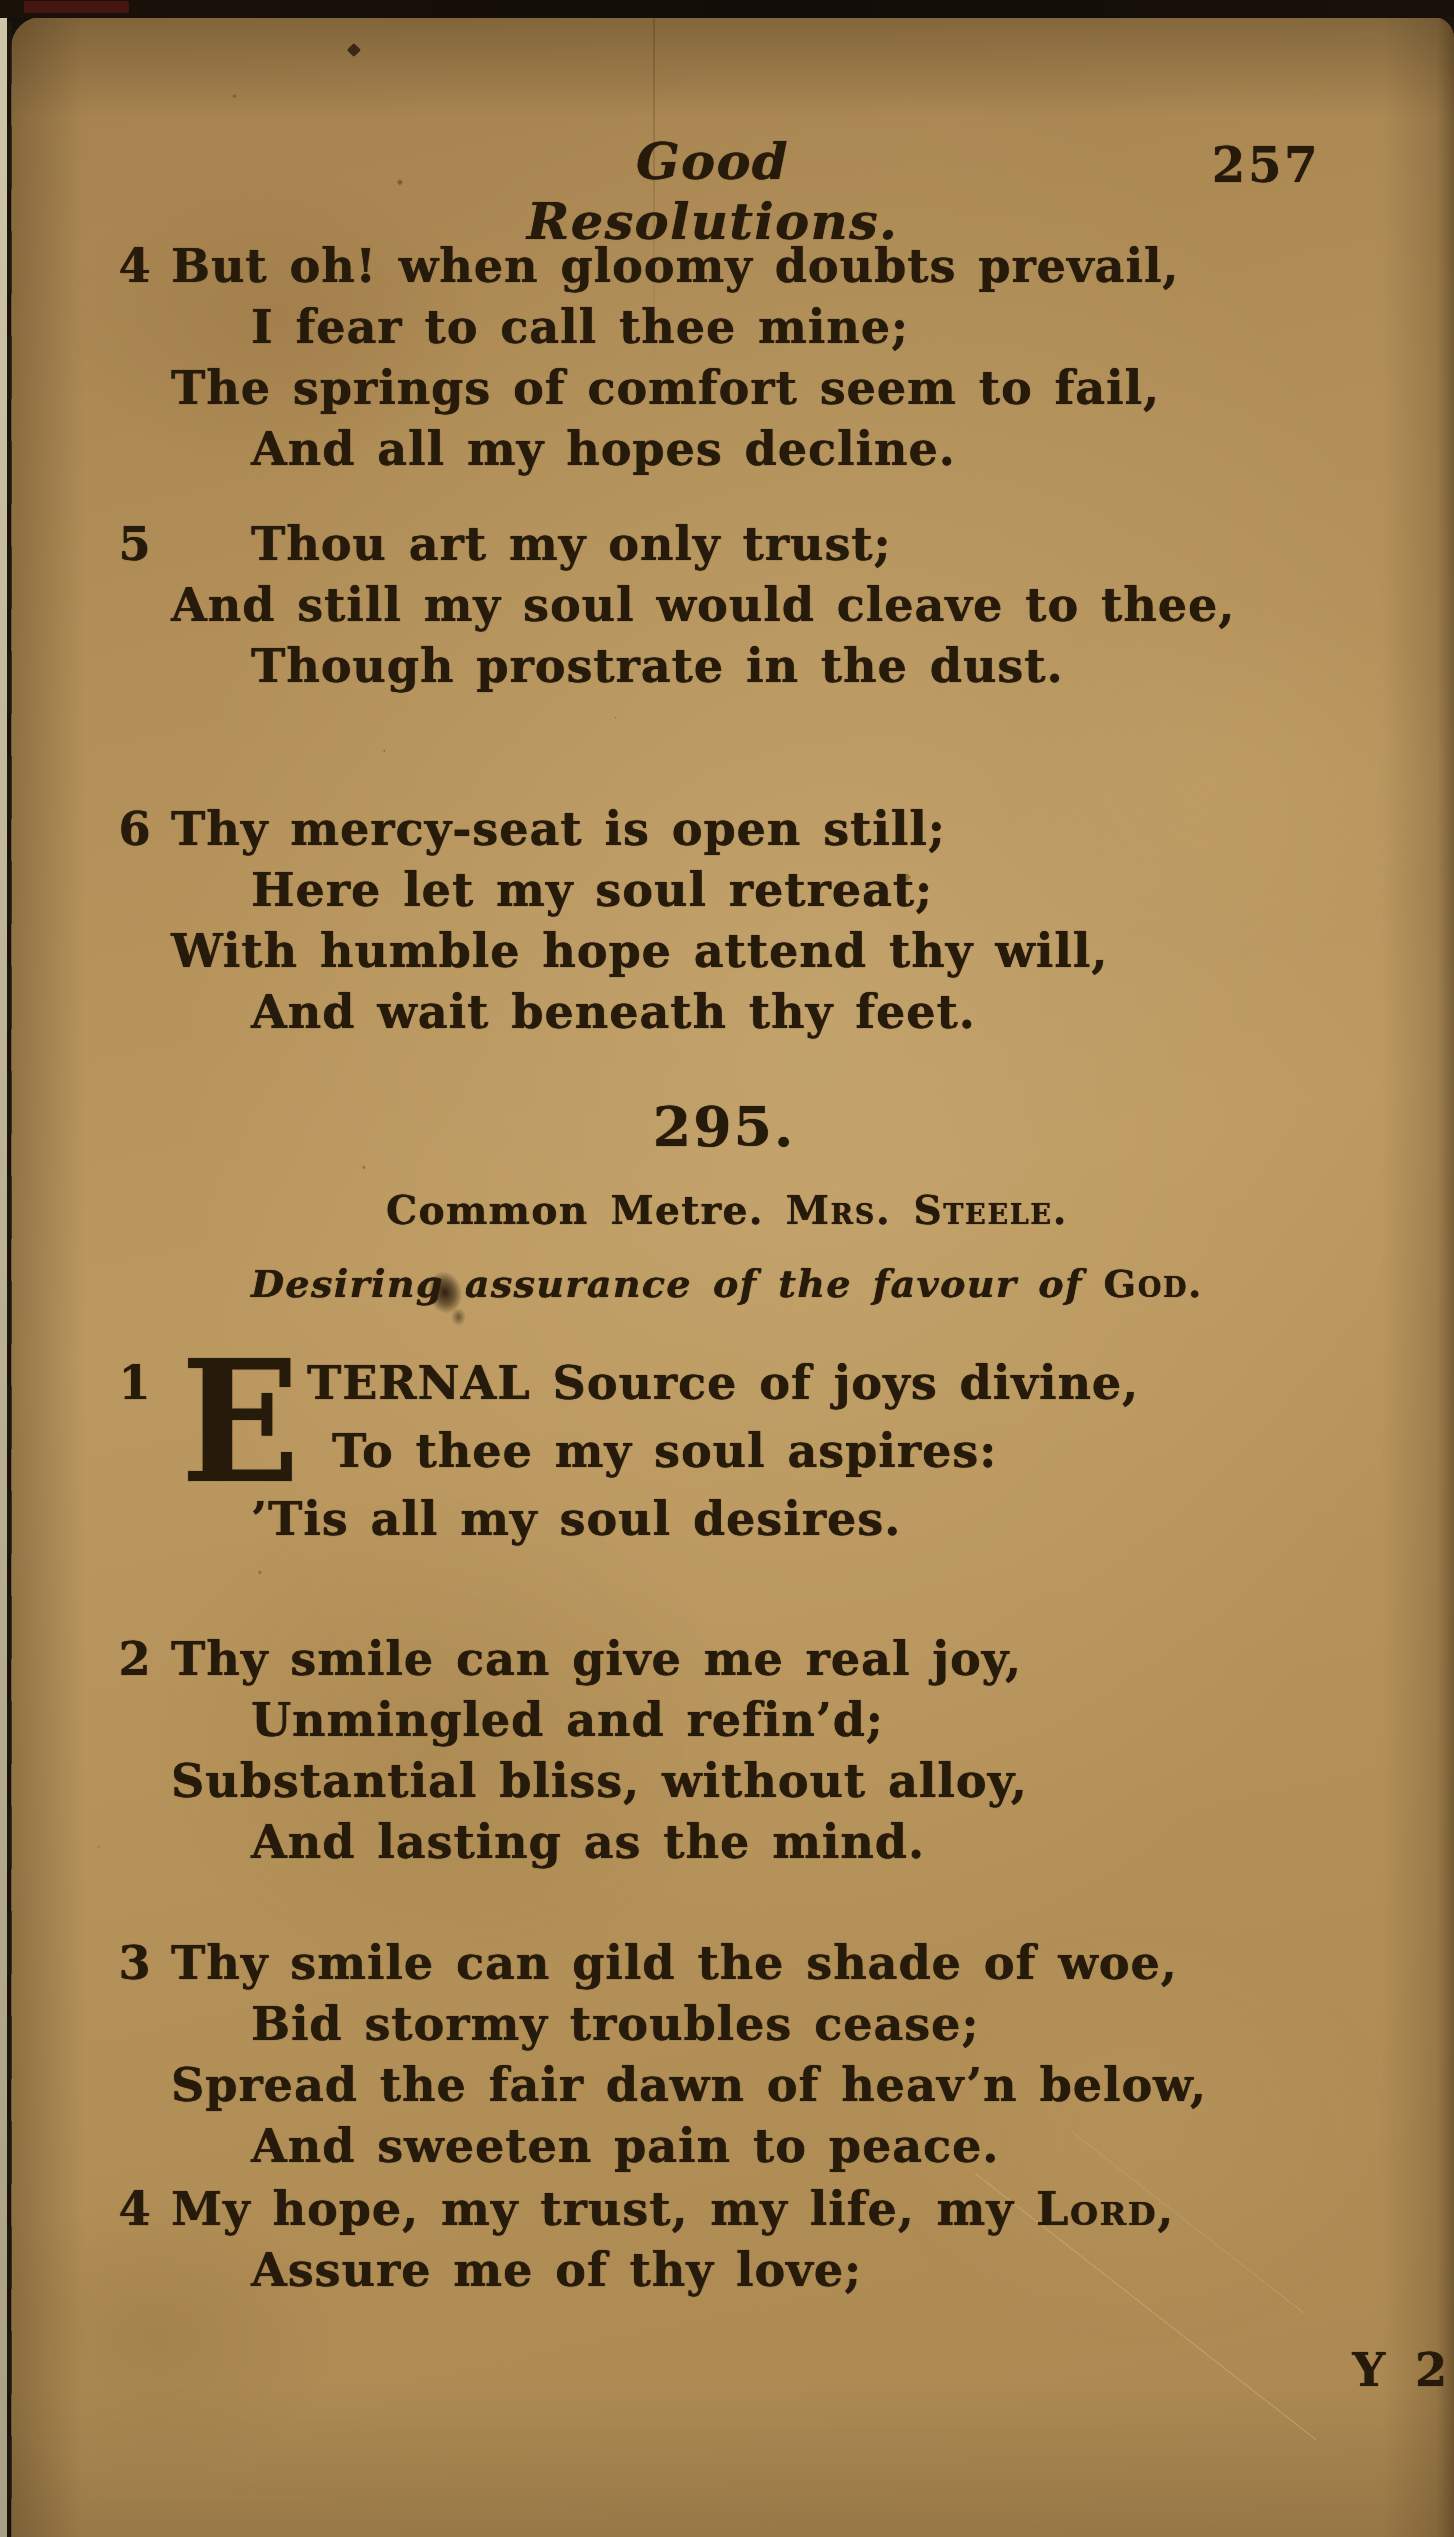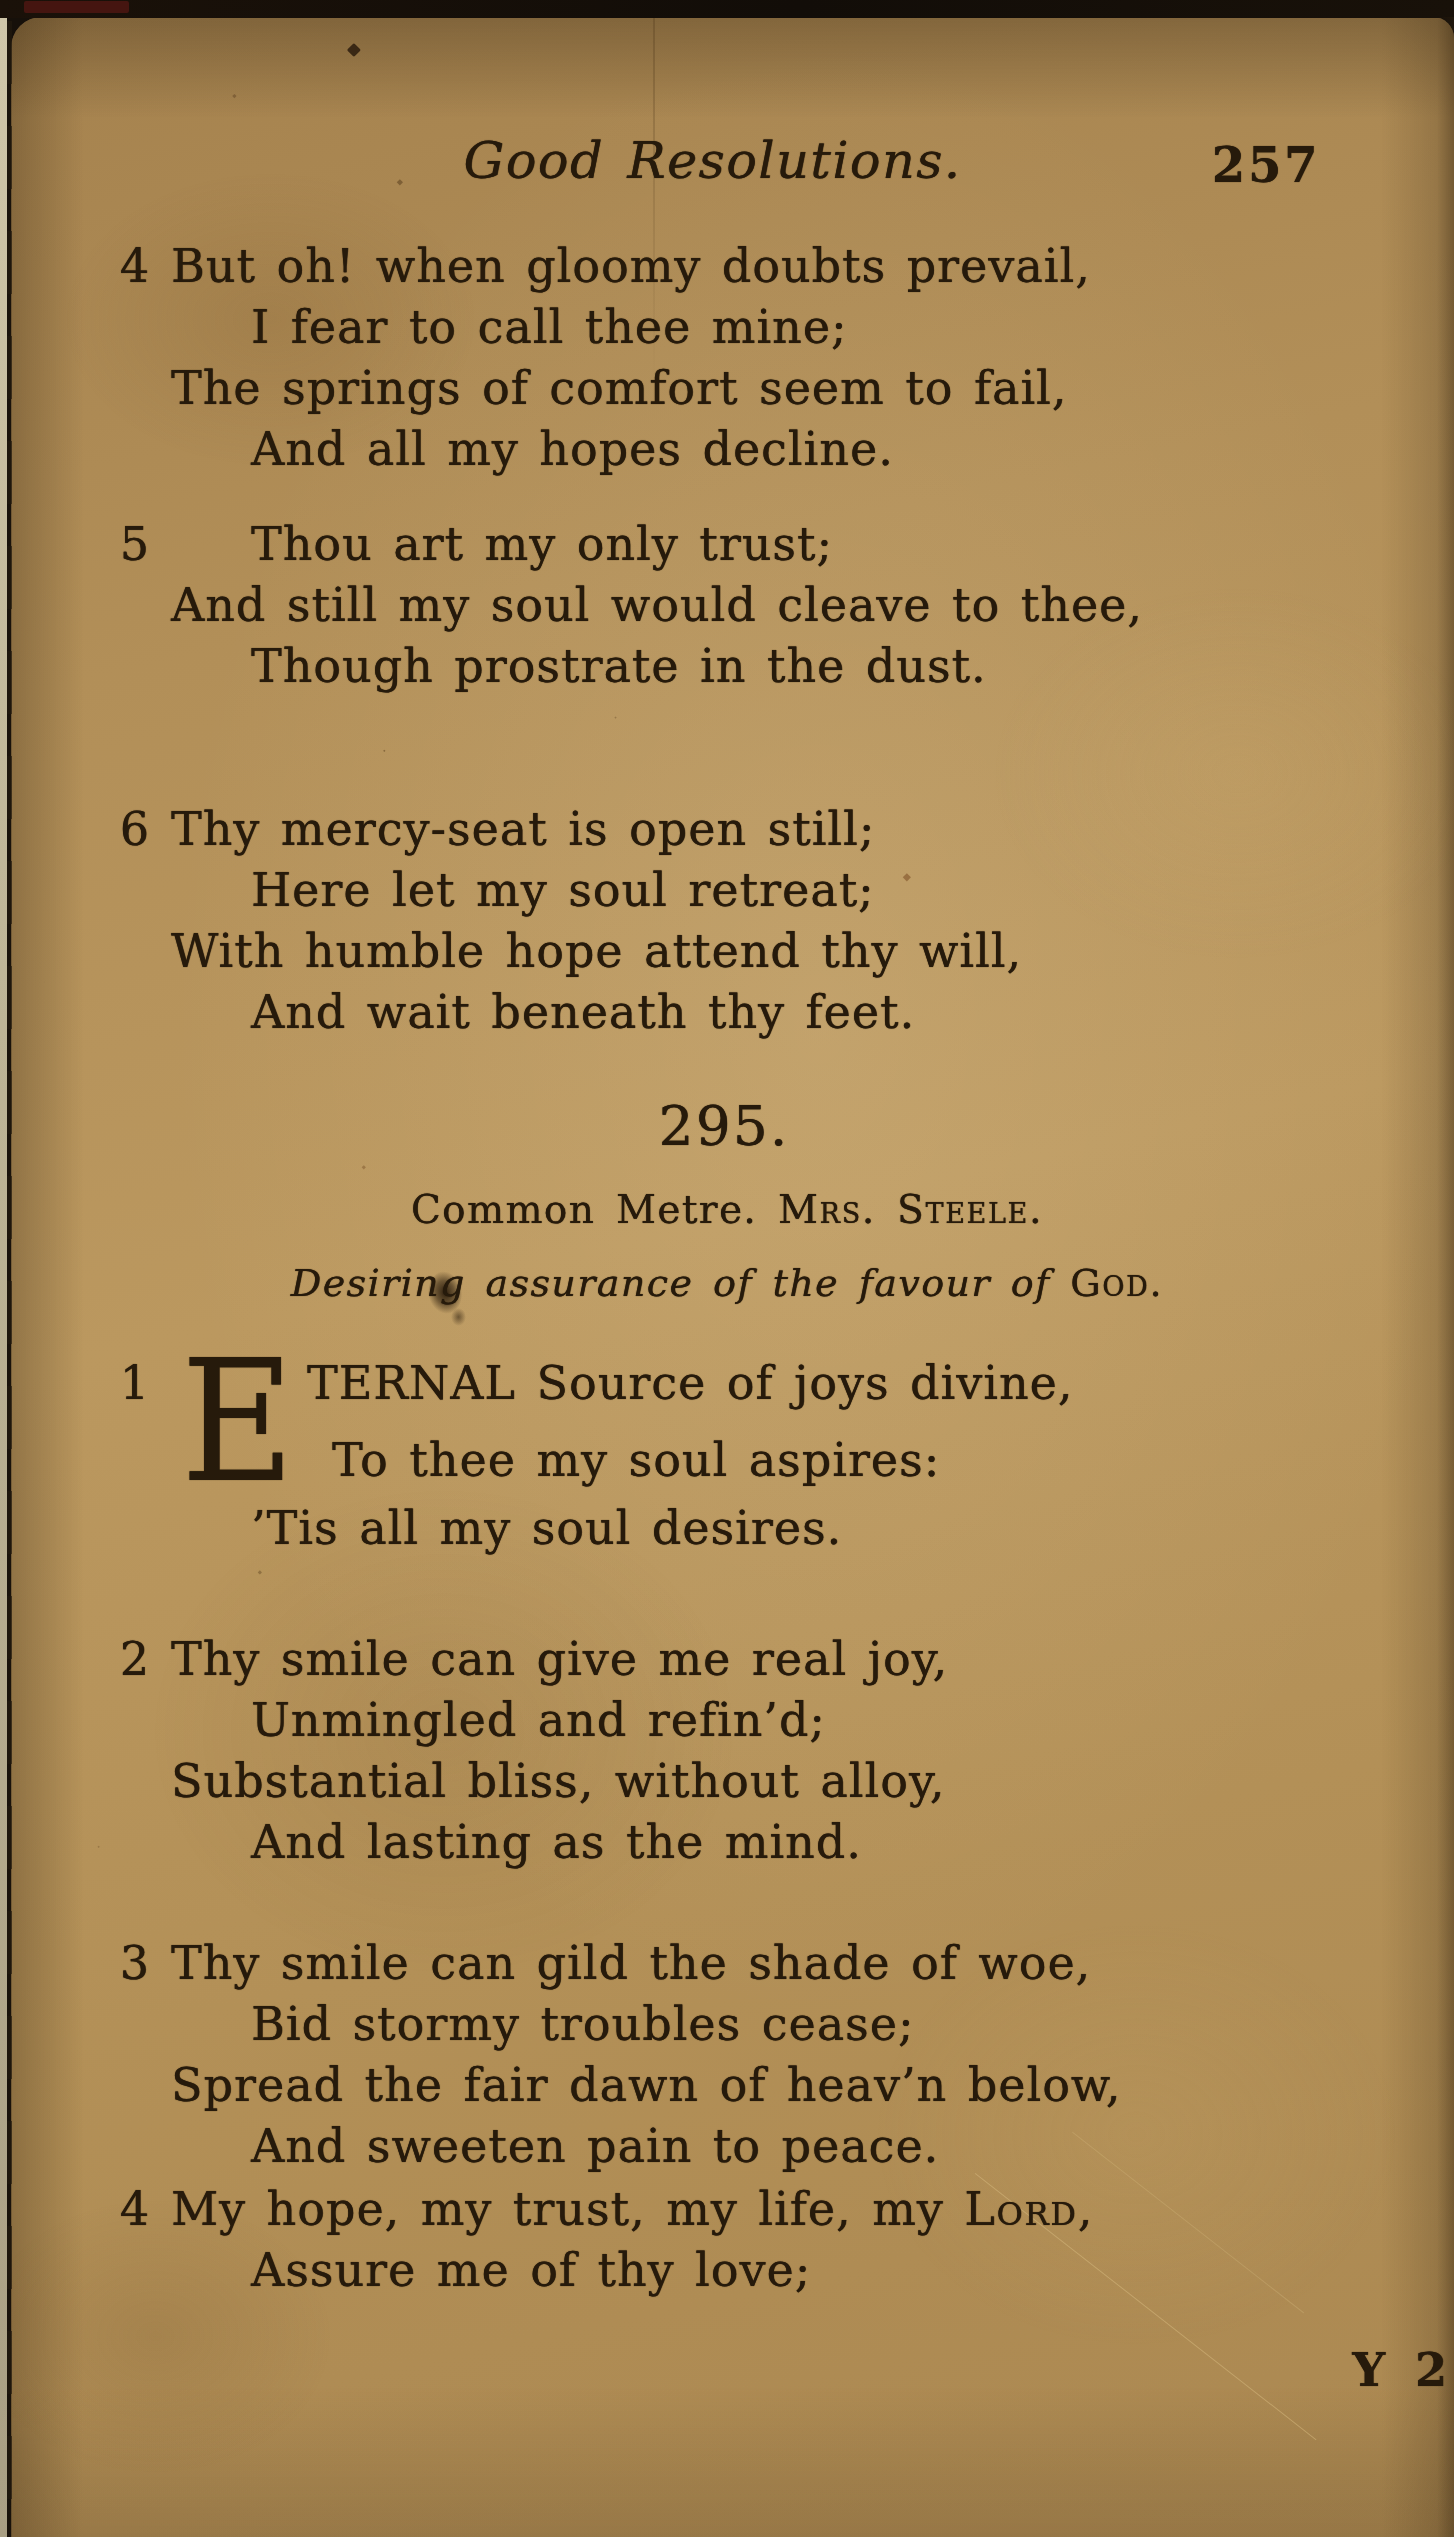--- a/index.html
+++ b/index.html
@@ -71,21 +71,21 @@
     background:radial-gradient(closest-side, rgba(40,26,11,0.55), rgba(40,26,11,0) 100%); border-radius:50%; }
   .scratch { position:absolute; width:433px; height:1.4px; background:rgba(214,184,126,0.55);
     transform:rotate(38deg); border-radius:1.4px; }
   .scratch.s1 { left:929px; top:2306px; }
   .scratch.s2 { left:1041px; top:2222px; width:294px; opacity:.6; }
   .crease { position:absolute; left:653px; top:18px; width:2.1px; height:363px;
     background:linear-gradient(180deg, rgba(86,62,30,0.35), rgba(86,62,30,0)); }
 
   
   #content { position:absolute; inset:0; color:#261a0b; }
-  #content .ink { text-shadow:0 0 1px rgba(38,25,10,0.9), 0.4px 0.4px 0 rgba(38,25,10,0.55); }
+  #content .ink { text-shadow:0 0 1px rgba(38,25,10,0.9), 0.4px 0.4px 0 rgba(38,25,10,0.55);font-weight:bold; }
 
   .running-title { position:absolute; left:447px; top:131px; width:531px; text-align:center;
     font-style:italic; font-size:51px; letter-spacing:1.4px; word-spacing:5.6px; }
   .folio { position:absolute; left:1210px; top:137px; width:112px; text-align:center;
     font-size:48px; font-weight:bold; letter-spacing:2.8px; }
 
   .verse { position:absolute; left:171px; right:63px; font-size:46px; line-height:61px;
     letter-spacing:1px; word-spacing:4.9px; }
   .verse .num { position:absolute; left:-64px; top:0; width:56px; text-align:center; }
   .verse .i  { padding-left:80px; }
@@ -96,21 +96,21 @@
   .meta-line { position:absolute; left:0; right:0; top:1187px; text-align:center;
     font-size:39px; letter-spacing:1.4px; word-spacing:7px; }
   .epigraph { position:absolute; left:0; right:0; top:1261px; text-align:center;
     font-style:italic; font-size:38px; letter-spacing:1.4px; word-spacing:6.3px; }
   .epigraph .sc { font-style:normal; }
 
   #v1 { line-height:68px; }
   #v1 .dropcap { position:absolute; left:9.8px; top:11.2px; font-size:169px; line-height:123px;
     display:inline-block; transform:scaleX(0.92); transform-origin:left top; }
   #v1 .l1 { padding-left:136px; }
-  #v1 .l2 { padding-left:161px;margin-top:9px; }
+  #v1 .l2 { padding-left:161px; }
   #v1 .l4 { padding-left:80px; }
 
   .signature { position:absolute; left:0; right:0; top:2343px; text-align:right;
     font-size:46px; font-weight:bold; letter-spacing:7px; }
 </style>
 </head>
 <body>
 
 <div id="scan">
   <div id="paper"></div>

